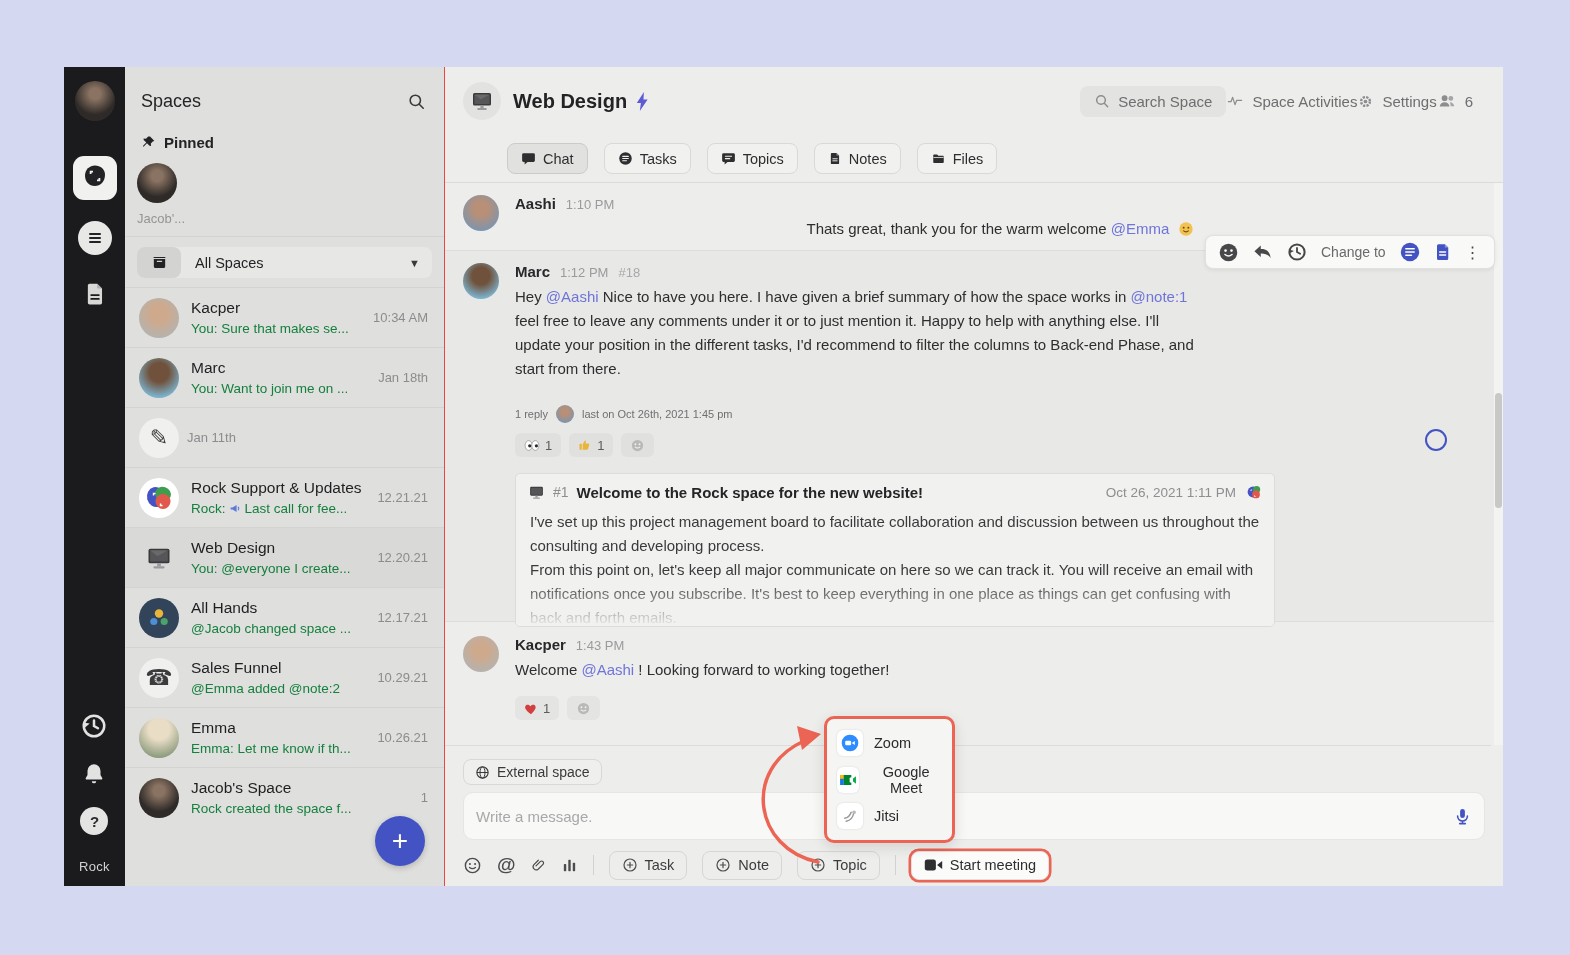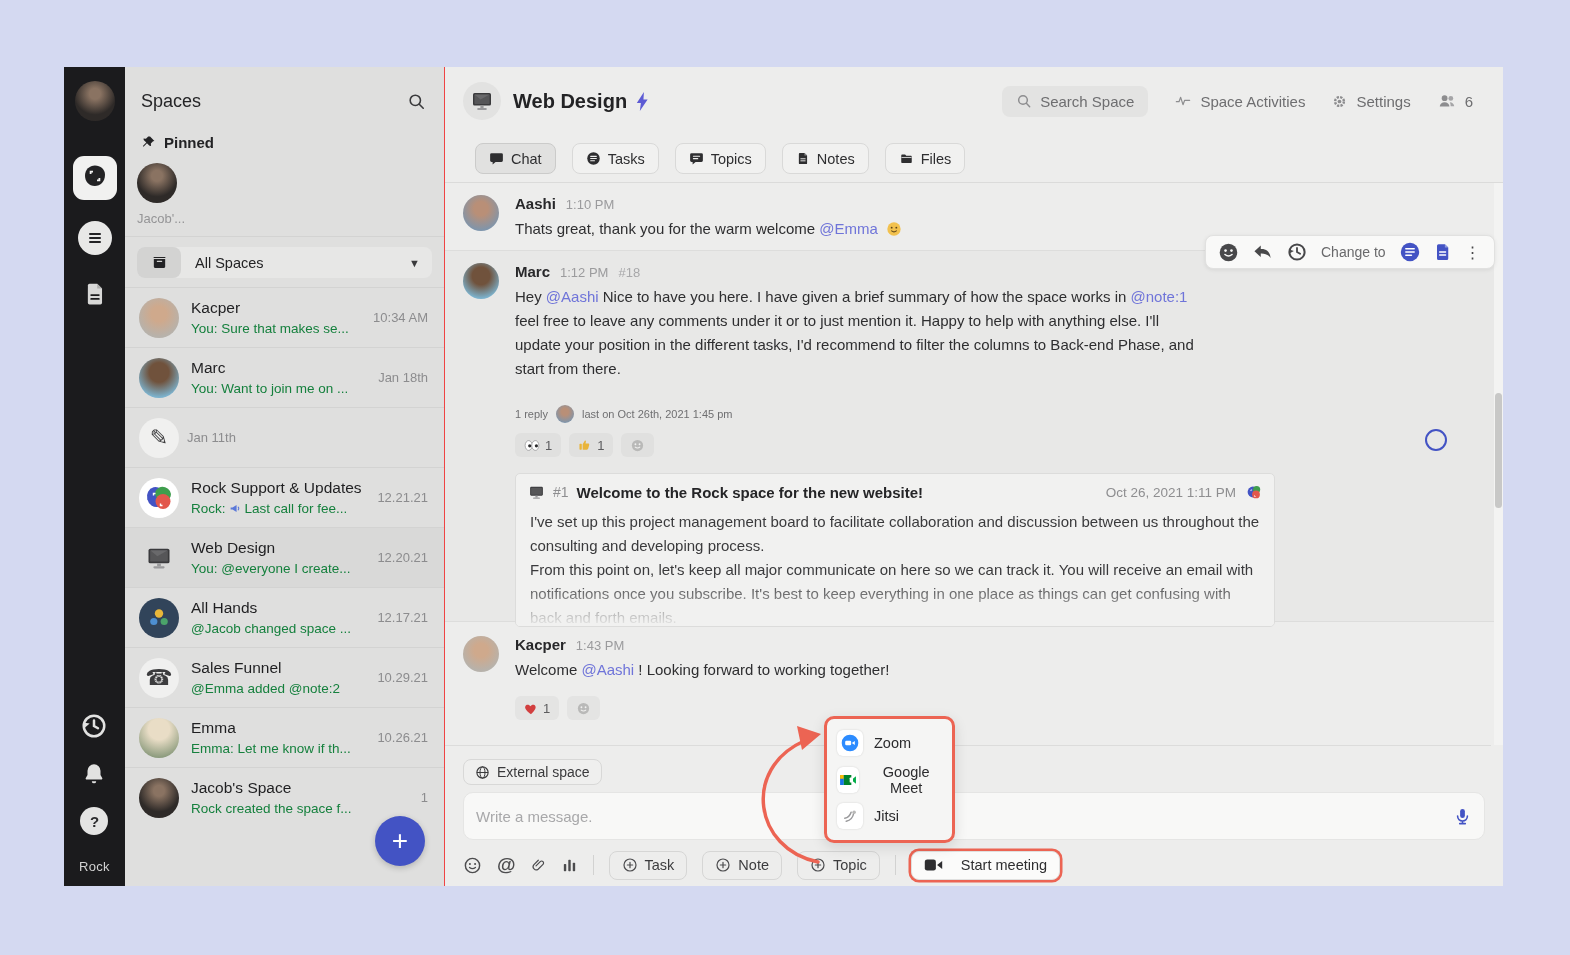--- a/index.html
+++ b/index.html
@@ -88,42 +88,42 @@
   .av-lite   { background:#f0f0ef; color:#3c3c3e; }
   .av-allhands { background:#31445a; position:relative; }
 
   
   .chat { flex:1; position:relative; background:#ededec; }
   .chat-header { height:68px; display:flex; align-items:center; padding:0 30px 0 18px; }
   .space-icon-circle { width:38px; height:38px; border-radius:50%; background:#e2e2e1;
     display:flex; align-items:center; justify-content:center; }
   .chat-title { font-size:20px; font-weight:bold; color:#232325; margin-left:12px; }
   .bolt { margin-left:8px; display:flex; }
-  .header-actions { margin-left:auto; display:flex; align-items:center; gap:26px; }
+  .header-actions { margin-left:auto; display:flex; align-items:center; }
   .h-act { display:flex; align-items:center; gap:8px; font-size:15px; color:#6e6e70; cursor:pointer; }
   .h-act.pill { background:#e3e3e2; border-radius:8px; padding:7px 14px; }
-  .tabs { height:48px; display:flex; align-items:center; gap:16px; padding-left:30px; border-bottom:1px solid #dbdbda; }
+  .tabs { height:48px; display:flex; align-items:center; gap:16px; padding-left:62px; border-bottom:1px solid #dbdbda; }
   .tab {
     display:flex; align-items:center; gap:7px; height:31px; padding:0 13px;
     background:#f1f1f0; border:1px solid #d9d9d8; border-radius:8px;
     font-size:14.5px; color:#2e2e30; cursor:pointer;
   }
   .tab.active { background:#e1e1e0; border-color:#cbcbca; }
 
   
   .msg { display:flex; padding:12px 18px; }
   .msg .m-av { width:36px; height:36px; border-radius:50%; flex:0 0 36px; }
   .m-body { margin-left:16px; flex:1; min-width:0; }
   .m-head { display:flex; align-items:baseline; gap:10px; }
   .m-author { font-size:15px; font-weight:bold; color:#28282a; }
   .m-time { font-size:13px; color:#9b9b9d; }
   .m-id { font-size:13px; color:#a8a8aa; }
   .m-text { font-size:15px; line-height:24px; color:#2e2e30; margin-top:5px; }
   .mention { color:#6f74d9; cursor:pointer; }
-  .msg-aashi { height:67px; }
+  .msg-aashi { height:67px;text-align:center; }
   .msg-marc { background:#e8e8e7; border-top:1px solid #dddddc; border-bottom:1px solid #dddddc; height:372px; }
   .msg-marc .m-text { max-width:680px; }
   .msg-kacper { height:123px; margin-top:2px; }
 
   .reply-row { display:flex; align-items:center; gap:8px; margin-top:24px; font-size:11px; color:#6f6f71; }
   .reply-row .mini-av { width:18px; height:18px; border-radius:50%; }
   .reactions { display:flex; gap:8px; margin-top:10px; }
   .chip {
     height:24px; padding:0 9px; background:#e0e0df; border-radius:6px; border:none;
     display:flex; align-items:center; gap:5px; font-size:13px; color:#5c5c5e; cursor:pointer;
@@ -167,21 +167,21 @@
   .comp-toolbar { position:absolute; left:18px; top:104px; height:30px; display:flex; align-items:center; gap:15px; }
   .icon-btn { border:none; background:transparent; cursor:pointer; display:flex; align-items:center; color:#4c4c4e; }
   .at-icon { font-size:19px; color:#4c4c4e; font-weight:bold; }
   .vsep { width:1px; height:20px; background:#d2d2d1; }
   .pill-btn {
     display:flex; align-items:center; gap:7px; height:29px; padding:0 12px;
     background:transparent; border:1px solid #d6d6d5; border-radius:8px;
     font-size:14.5px; color:#3c3c3e; cursor:pointer;
   }
   .start-meeting {
-    display:flex; align-items:center; gap:18px; height:29px; padding:0 12px;
+    display:flex; align-items:center; gap:7px; height:29px; padding:0 12px;
     background:#fbfbfa; border:1px solid #e0e0df; border-radius:8px;
     font-size:14.5px; color:#2e2e30; cursor:pointer;
     box-shadow:0 0 0 2.5px #ec6453;
   }
 
   
   .hover-toolbar {
     position:absolute; left:1141px; top:168px; height:34px; z-index:8;
     background:#f9f9f8; border:1px solid #e1e1e0; border-radius:8px;
     box-shadow:0 1px 4px rgba(0,0,0,.08);

